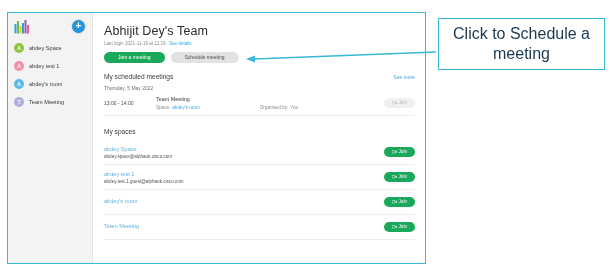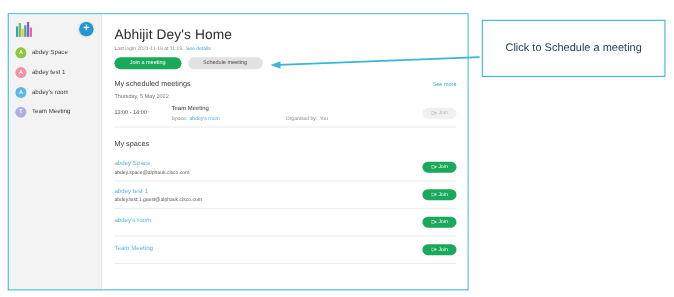--- a/index.html
+++ b/index.html
@@ -171,21 +171,21 @@
     position:absolute;
     left:438px;top:18px;
     width:167px;height:52px;
     border:1.5px solid #3ab6d6;
     box-sizing:border-box;
     display:flex;align-items:center;justify-content:center;
     text-align:center;
     background:#ffffff;
   }
   #annotation-text{
-    font-size:10px;
+    font-size:16px;
     color:#1b3a52;
     line-height:1.25;
     padding:0 8px;
   }
   #annotation-arrow{
     position:absolute;
     left:246px;top:50px;
     width:192px;height:14px;
     pointer-events:none;
   }
@@ -224,21 +224,21 @@
         </div>
         <div class="space-row">
           <div class="space-avatar" style="background: rgb(176, 174, 221);">T</div>
           <div class="space-name">Team Meeting</div>
         </div>
       </div>
   </div>
 
   <div id="main">
 
-    <div id="page-title">Abhijit Dey's Home</div>
+    <div id="page-title">Abhijit Dey's Team</div>
 
     <div id="login-line">
       <span>Last login 2021-11-19 at 11:19.</span><a id="see-details-link">See details</a>
     </div>
 
     <div id="action-row">
       <button class="pill" id="join-meeting-button">Join a meeting</button>
       <button class="pill" id="schedule-meeting-button">Schedule meeting</button>
     </div>
 

